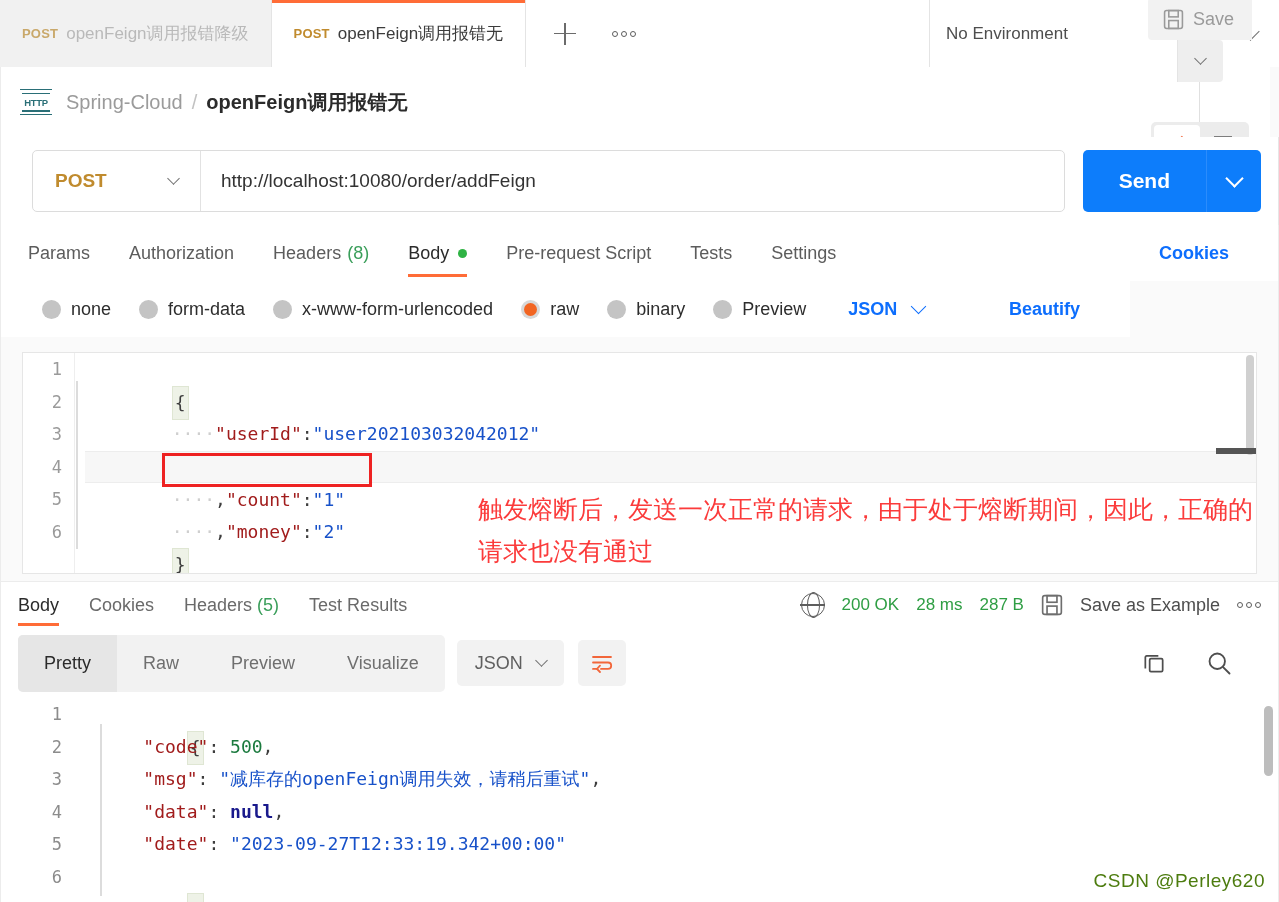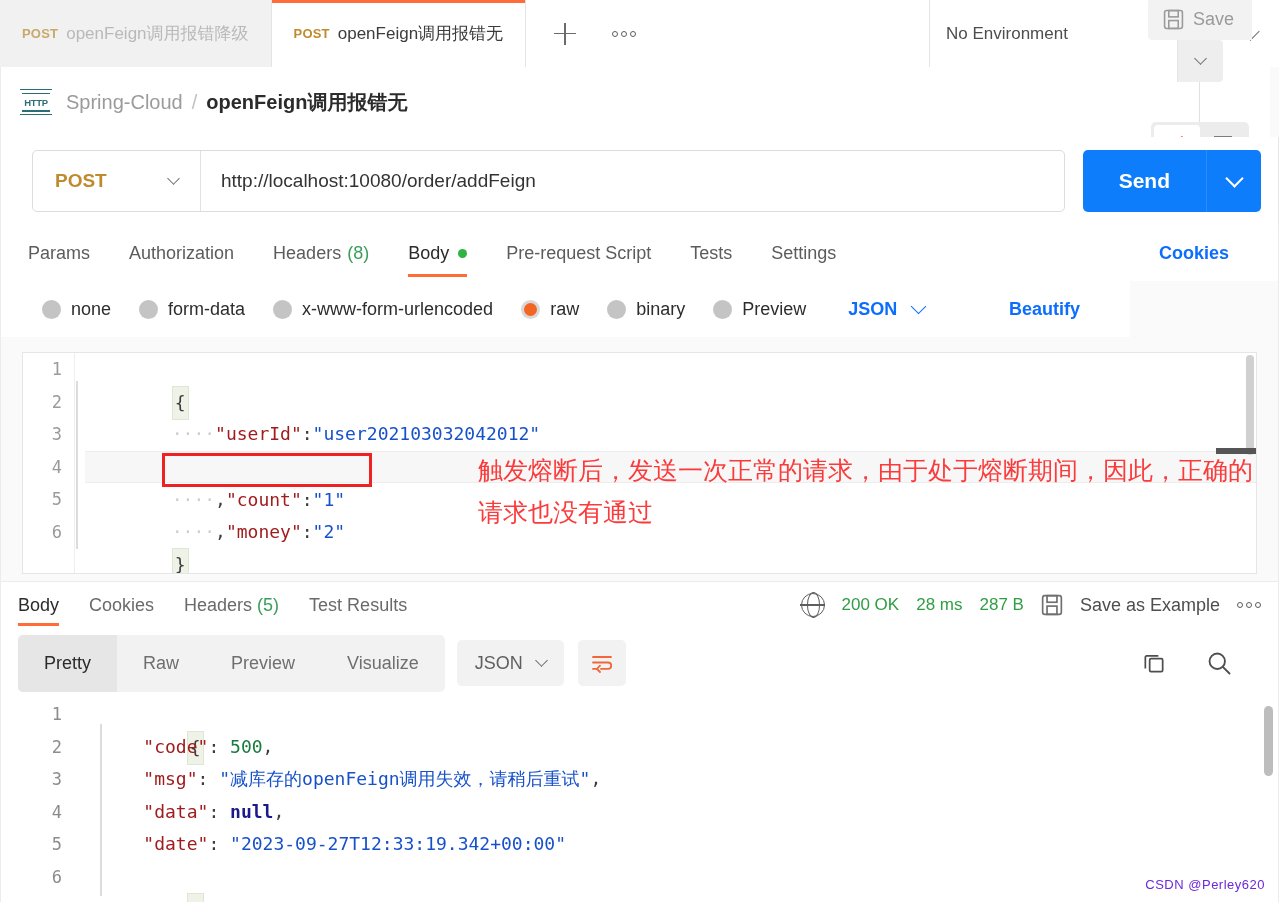--- a/index.html
+++ b/index.html
@@ -260,21 +260,21 @@
   }
   .foldline {
     position: absolute; left: 53px; top: 28px; width: 2px; height: 168px;
     background: #dcdcdc;
   }
   .hilite-box {
     position: absolute; left: 140px; top: 100px; width: 248px; height: 34px;
     border: 3px solid #ee2222; pointer-events: none;
   }
   .annot {
-    position: absolute; left: 478px; top: 450px; width: 790px;
+    position: absolute; left: 478px; top: 489px; width: 790px;
     color: #fb3b3b; font-size: 25px; line-height: 42px;
     font-family: "DejaVu Sans", sans-serif;
   }
   .req-vscroll {
     position: absolute; right: 2px; top: 2px; width: 8px; height: 100px;
     background: #d0d0d0; border-radius: 4px;
   }
   .req-hthumb {
     position: absolute; left: 1216px; top: 448px; width: 40px; height: 6px;
     background: #555555;
@@ -362,21 +362,21 @@
   .rfoldline {
     position: absolute; left: 100px; top: 26px; width: 2px; height: 172px;
     background: #dcdcdc;
   }
   .rsp-vthumb {
     position: absolute; right: 6px; top: 8px; width: 9px; height: 70px;
     background: #bdbdbd; border-radius: 5px;
   }
   .watermark {
     position: absolute; right: 14px; bottom: 10px;
-    font-size: 13px; color: #6d28d9; letter-spacing: .5px;
+    font-size: 19px; color: #4d7c0f; letter-spacing: .5px;
   }
   .edgeline {
     position: absolute; right: 0; top: 225px; bottom: 0; width: 1px; background: #ececec;
   }
   .leftedge {
     position: absolute; left: 0; top: 67px; bottom: 0; width: 1px; background: #ececec;
   }
 </style>
 </head>
 <body>

